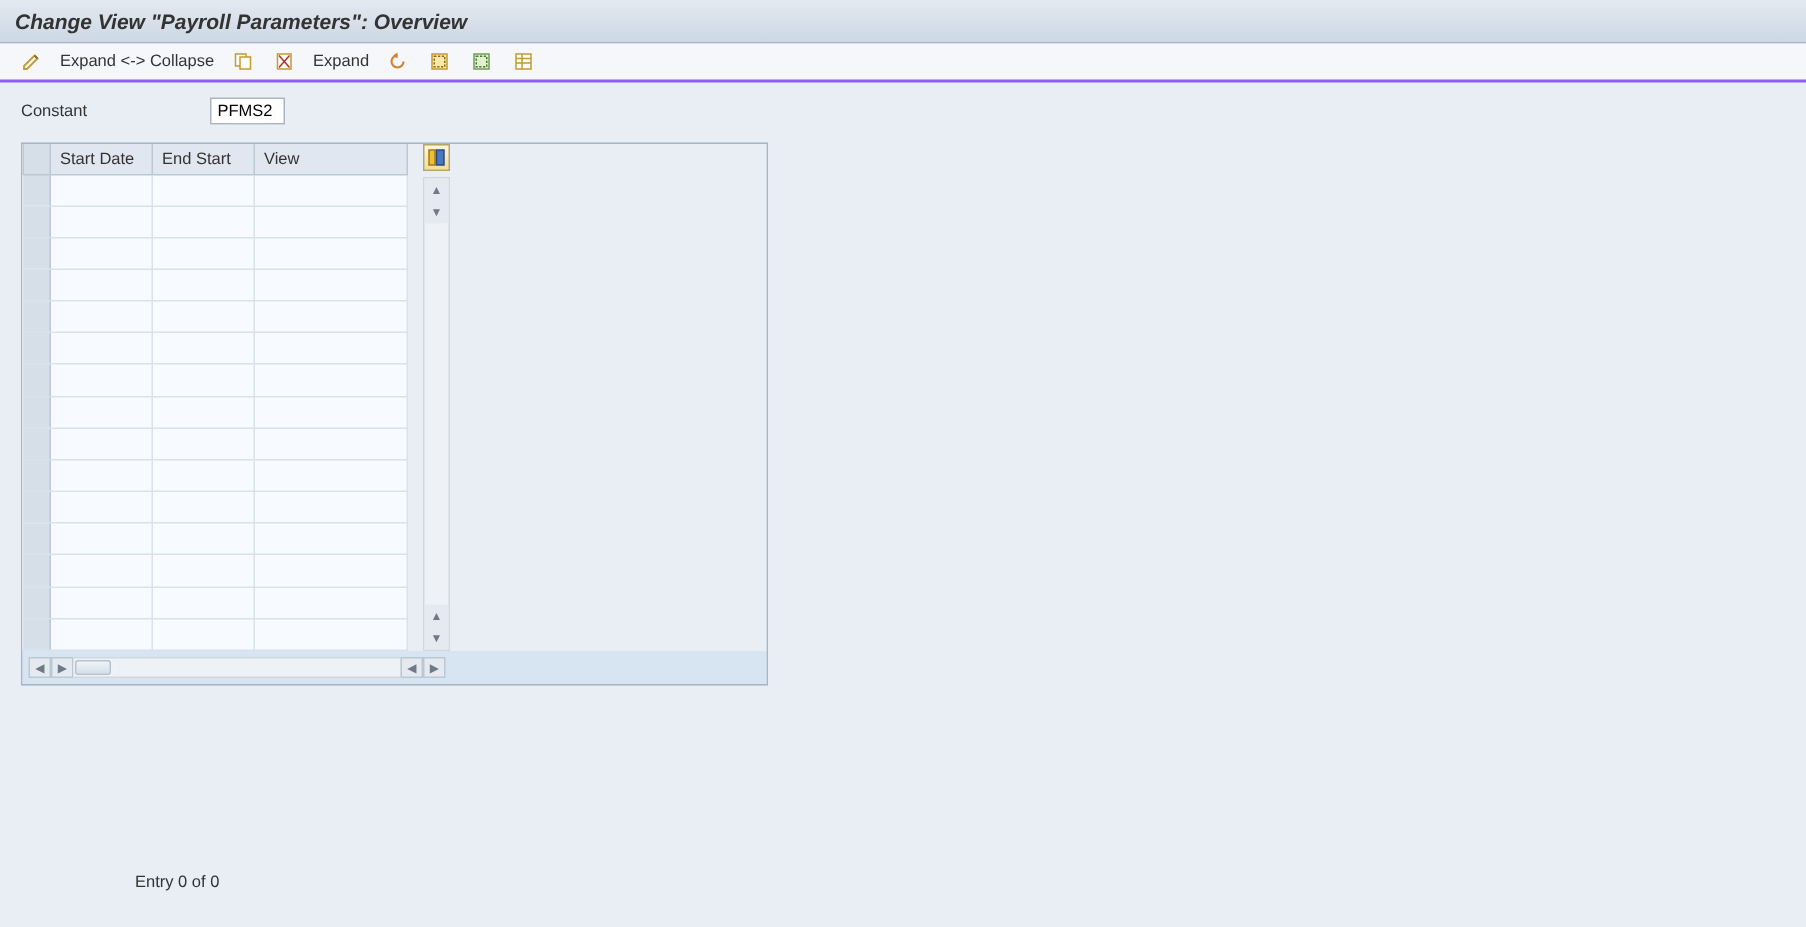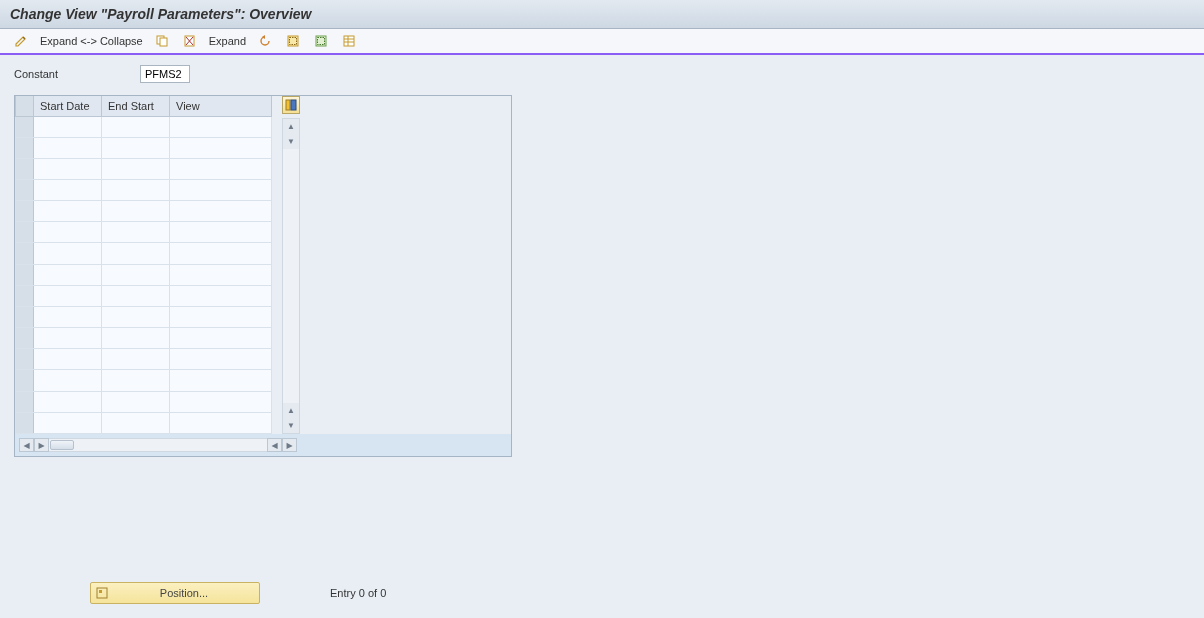--- a/index.html
+++ b/index.html
@@ -446,23 +446,14 @@
         </div>
         <div class="hscroll-track" style="width:188px;"></div>
         <div class="hscroll-arrow">◀</div>
         <div class="hscroll-arrow">▶</div>
       </div>
     </div>
   </div>
 </div>
 
 <div class="footer">
-  <div class="position-btn">
-    <span class="picon">
-      <svg width="12" height="12" viewBox="0 0 12 12">
-          <rect x="1" y="1" width="10" height="10" fill="none" stroke="#a08030"></rect>
-          <rect x="3" y="3" width="3" height="3" fill="#c59a2e"></rect>
-        </svg>
-    </span>
-    <span class="ptext">Position...</span>
-  </div>
   <span class="entry-text">Entry 0 of 0</span>
 </div>
 
 </body></html>

